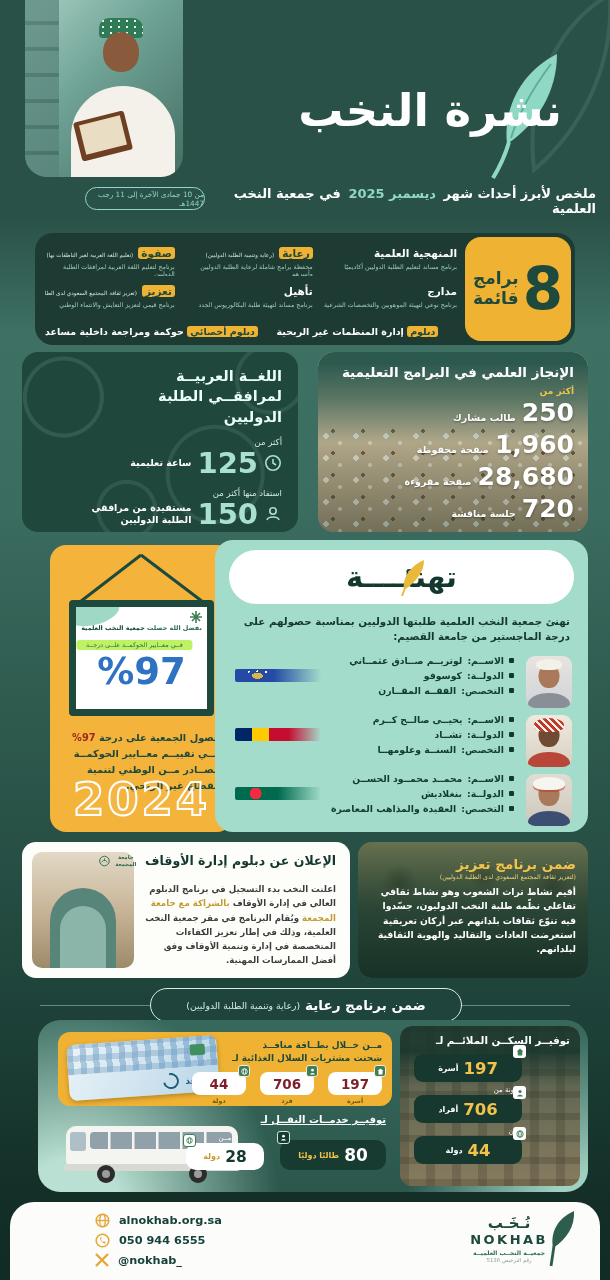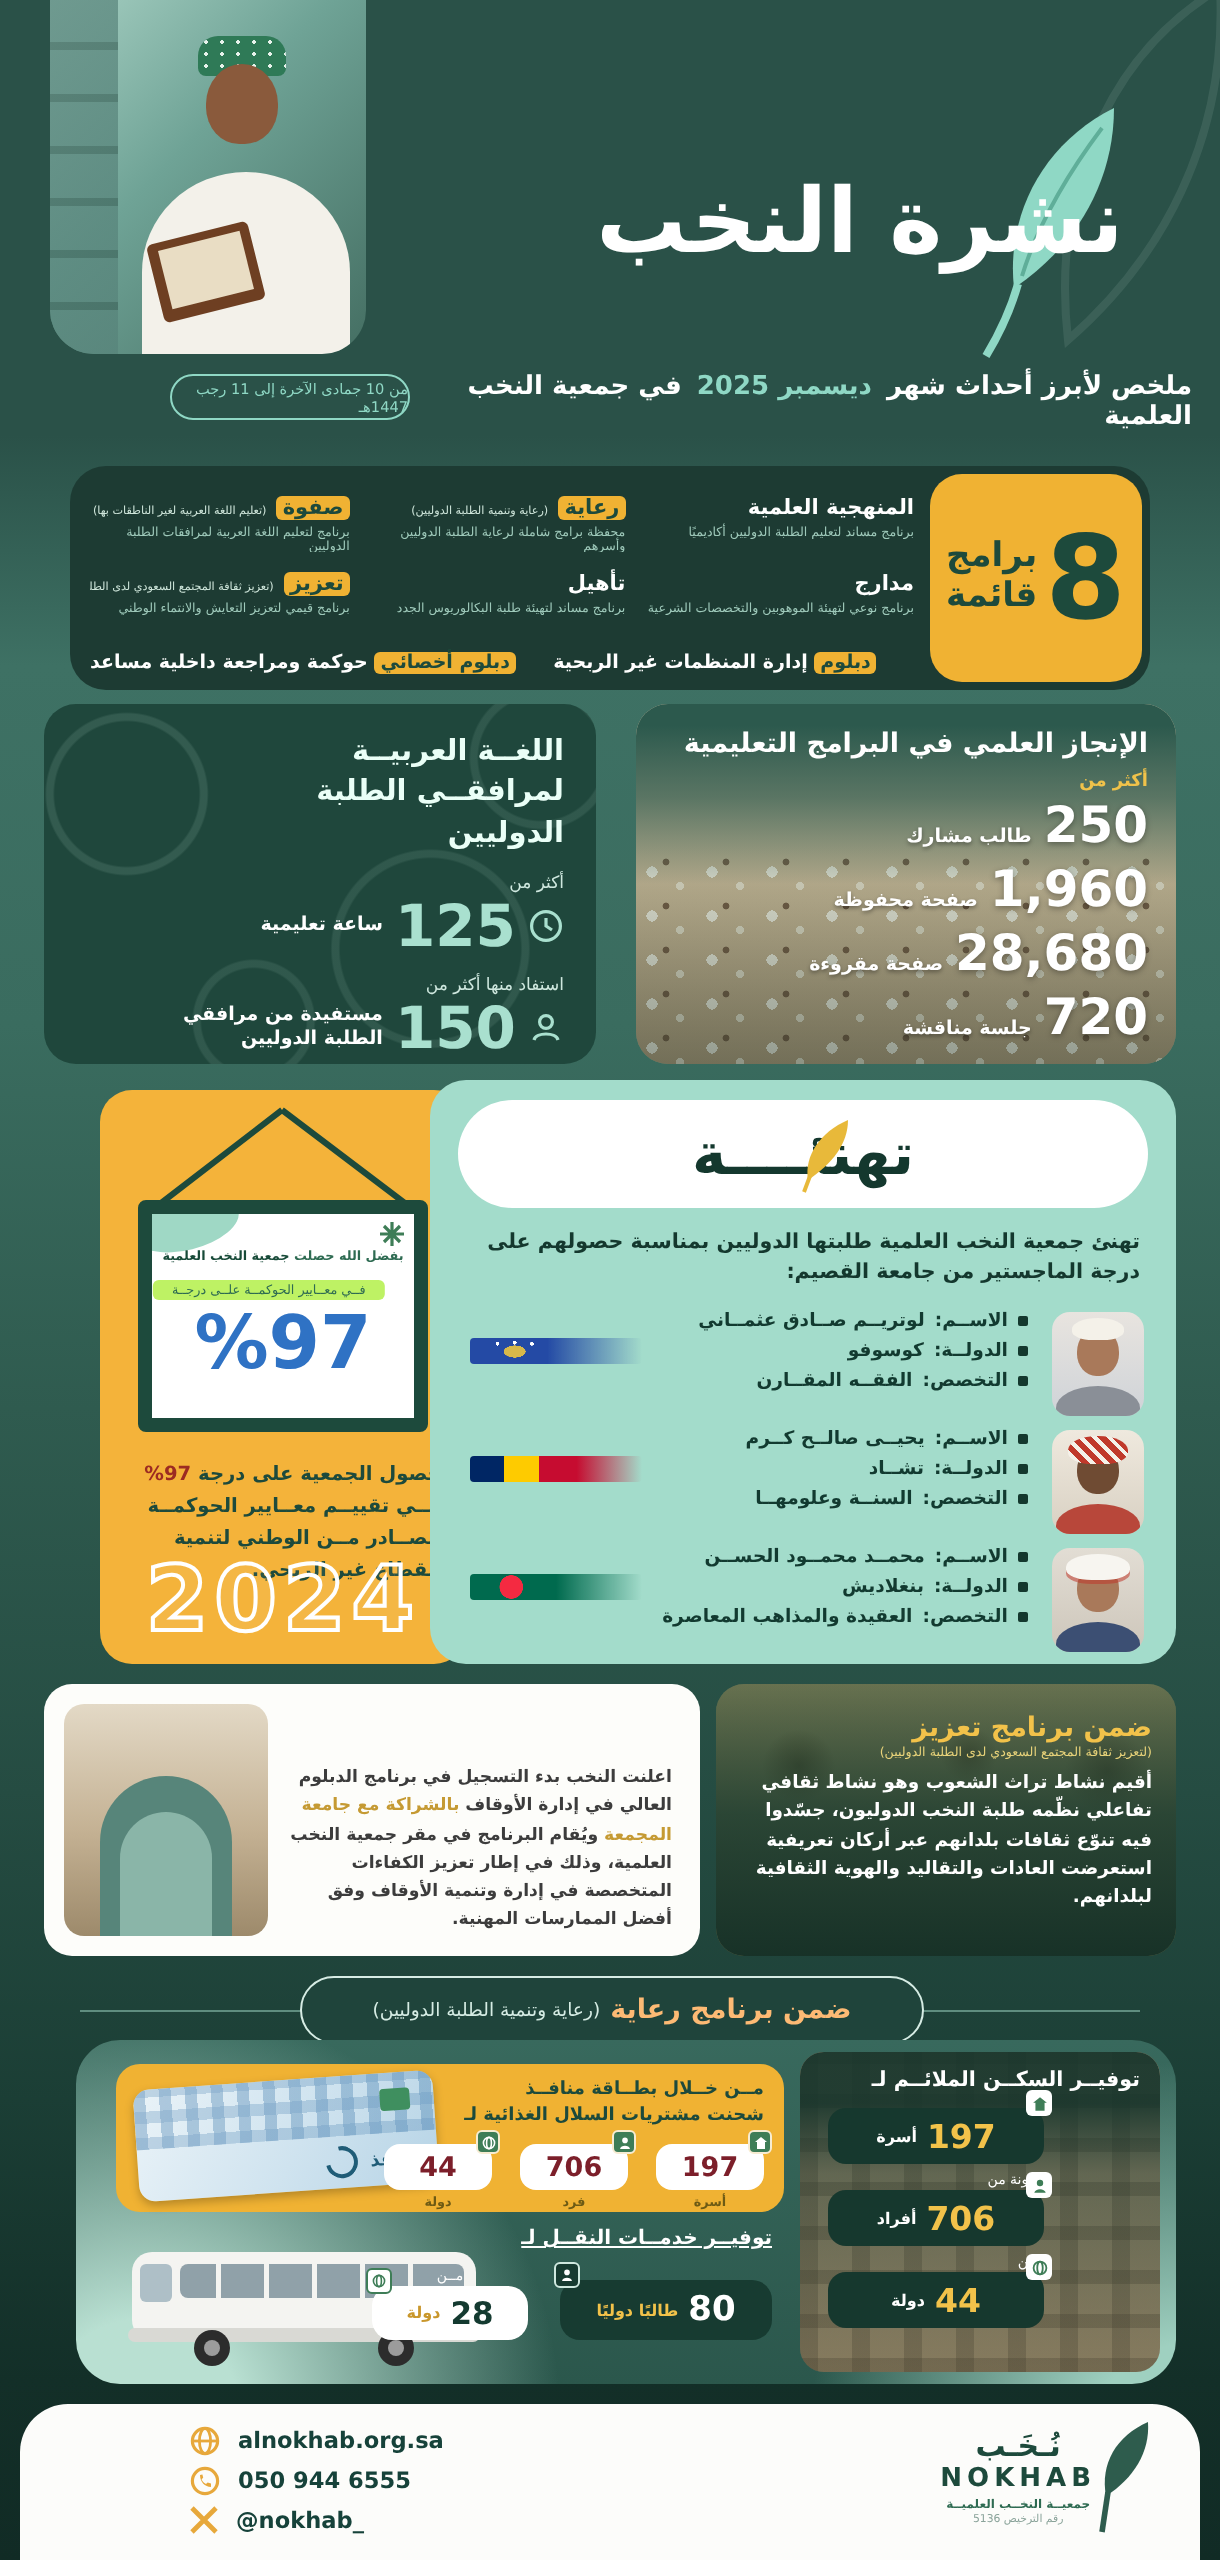--- a/index.html
+++ b/index.html
@@ -142,21 +142,21 @@
 .tz-ov{position:absolute;inset:0;background:linear-gradient(180deg,rgba(23,56,46,.30) 0%,rgba(23,56,46,.80) 48%,rgba(17,45,37,.93) 100%);}
 .tz-in{position:absolute;inset:0;padding:14px 12px;text-align:right;direction:rtl;}
 .tz-title{font-size:13.5px;font-weight:800;color:#f2c24a;}
 .tz-sub{font-size:6.3px;color:#e8d37a;margin-top:1px;}
 .tz-body{font-size:9.2px;color:#ffffff;line-height:1.55;margin-top:5px;font-weight:600;}
 
 
 .care-line{position:absolute;left:40px;right:40px;top:1005px;height:1px;background:rgba(159,216,197,.5);}
 .care-pill{position:absolute;left:150px;top:988px;width:312px;height:34px;background:#1f443b;border:1.5px solid #d6ece4;border-radius:17px;
  display:flex;direction:rtl;align-items:center;justify-content:center;gap:5px;}
-.care-bold{font-size:13.5px;font-weight:800;color:#fdba74;}
+.care-bold{font-size:13.5px;font-weight:800;color:#ffffff;}
 .care-light{font-size:9.3px;color:#d6ece4;}
 .care-box{position:absolute;left:38px;top:1020px;width:550px;height:172px;border-radius:22px;
  background:radial-gradient(circle at 6% 110%,#b9e0d2 0 9%,transparent 38%),
  radial-gradient(circle at 101% 116%,#9fd0c0 0 8%,transparent 32%),
  linear-gradient(180deg,#38695d 0%,#2b574c 100%);}
 .manafith{position:absolute;left:20px;top:12px;width:334px;height:74px;background:#f0b233;border-radius:12px;}
 .bankcard{position:absolute;left:10px;top:8px;width:150px;height:56px;border-radius:8px;transform:rotate(-4deg);overflow:hidden;
  background:linear-gradient(120deg,#eaf3f8 0%,#cfe3ef 55%,#b7d4e6 100%);box-shadow:0 2px 5px rgba(0,0,0,.25);}
 .bankcard::before{content:"";position:absolute;left:0;right:0;top:0;height:30px;opacity:.55;
  background:repeating-linear-gradient(90deg,rgba(43,108,164,.55) 0 6px,transparent 6px 13px),
@@ -441,20 +441,30 @@
             <span class="bullet"></span>
             <span class="plabel">التخصص:</span>
             <span class="pval">العقيدة والمذاهب المعاصرة</span>
           </div>
       </div>
     </div>
   </div>
 
   <div class="card-waqf">
     <div class="waqf-photo"></div>
+    <div class="waqf-head">
+      <span class="waqf-title">الإعلان عن دبلوم إدارة الأوقاف</span>
+      <span class="uni-logo">
+        <svg width="16" height="16" viewBox="0 0 16 16">
+          <circle cx="8" cy="8" r="7" fill="none" stroke="#2e6b52" stroke-width="1.4"></circle>
+          <path d="M4 10 C6 6 10 6 12 10 M8 4 L8 8" stroke="#2e6b52" stroke-width="1.2" fill="none"></path>
+        </svg>
+        <span class="uni-txt">جامعة المجمعة</span>
+      </span>
+    </div>
     <div class="waqf-body">
       <span>اعلنت النخب بدء التسجيل في برنامج الدبلوم العالي في إدارة الأوقاف</span>
       <span class="gold">بالشراكة مع جامعة المجمعة</span>
       <span>ويُقام البرنامج في مقر جمعية النخب العلمية، وذلك في إطار تعزيز الكفاءات المتخصصة في إدارة وتنمية الأوقاف وفق أفضل الممارسات المهنية.</span>
     </div>
   </div>
 
   <div class="card-taziz">
     <div class="tz-ov"></div>
     <div class="tz-in">

